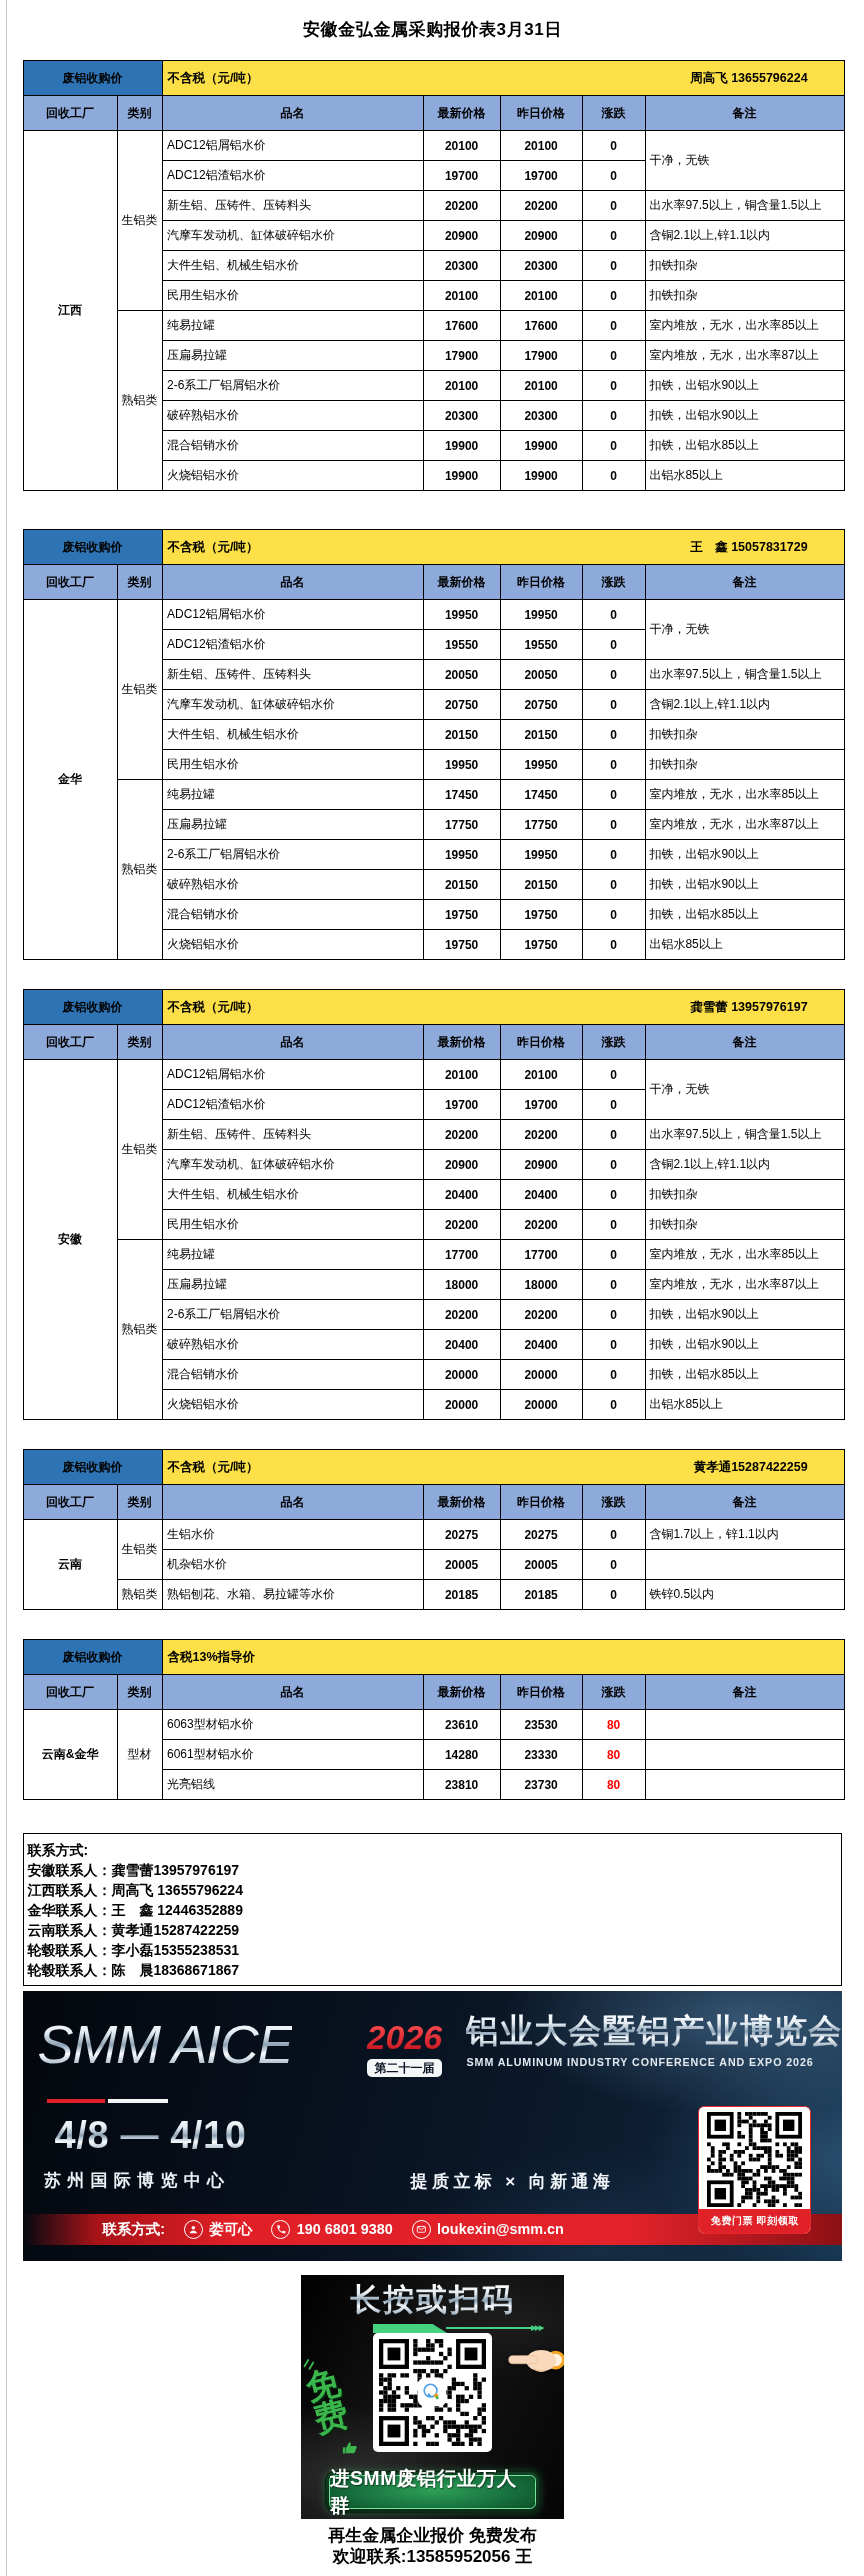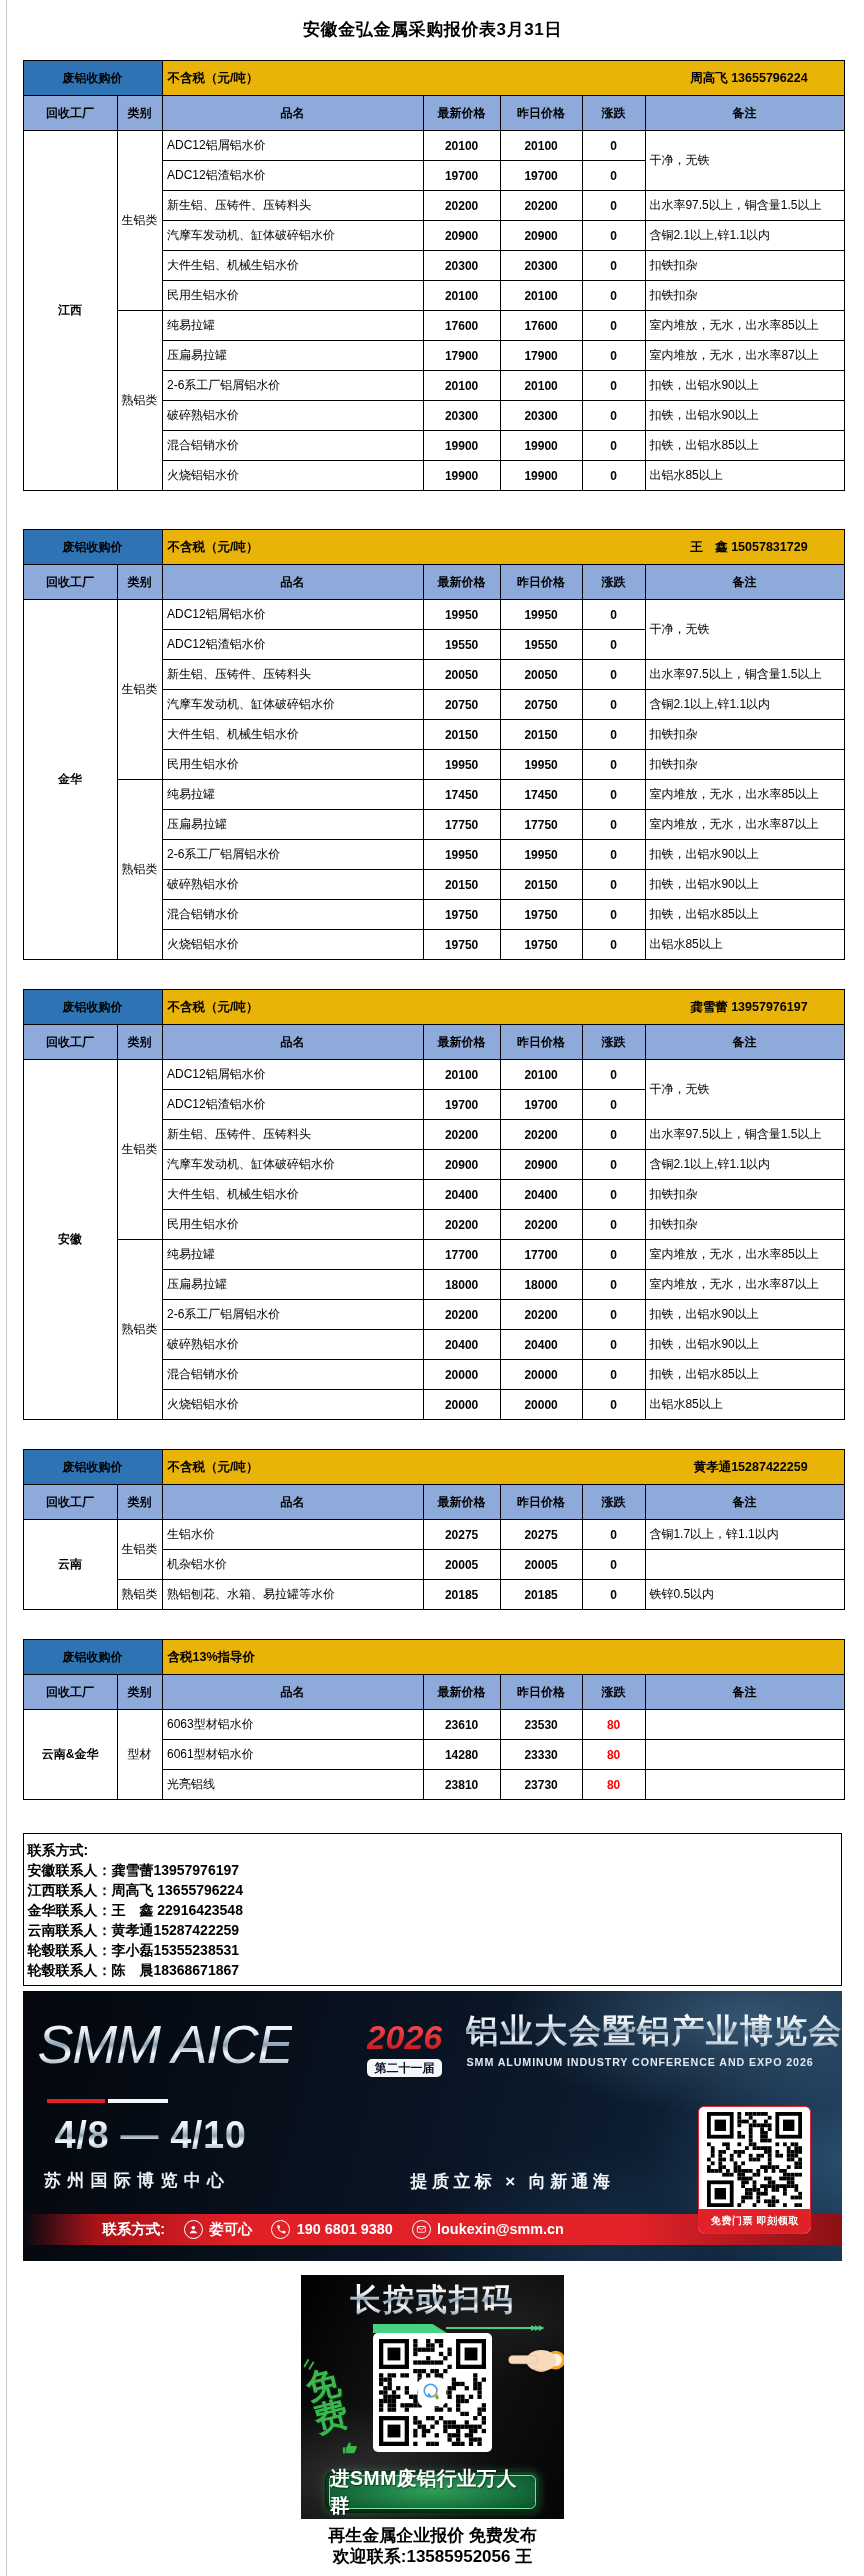--- a/index.html
+++ b/index.html
@@ -12,21 +12,21 @@
 
   
   #price-tables { margin:0 22.6px; }
   .price-table { margin-bottom:29px; }
   #price-tables .price-table:first-child { margin-bottom:38px; }
   #price-tables .price-table:last-child  { margin-bottom:33px; }
   table.ptable { width:100%; border-collapse:collapse; table-layout:fixed; border:1.3px solid #000; }
   table.ptable td { border:0.6px solid #000; font-size:12px; overflow:hidden; }
   tr.bar-row { height:35px; }
   td.bar-dark { background:#2E74B5; text-align:center; font-weight:600; font-size:12.5px;margin-top:11px; }
-  td.bar-light { background:#eab308;margin-left:31px; }
+  td.bar-light { background:#fde047;margin-left:31px; }
   .bar-flex { display:flex; justify-content:space-between; align-items:center; padding:0 36px 0 5px; font-size:12.5px; font-weight:600; }
   tr.hdr-row { height:35px; }
   td.hdr { background:#8EAADB; text-align:center; font-weight:700; font-size:12.5px; }
   tr.data-row { height:30px; background:#fff; }
   td.region { text-align:center; font-weight:700; font-size:14px; }
   td.category { text-align:center; font-size:12px; }
   td.pname { text-align:left; padding-left:4.4px; }
   td.num { text-align:center; font-weight:600; }
   td.chg { text-align:center; font-weight:700; }
   td.chg.red { color:#FF0000; }
@@ -598,21 +598,21 @@
           </tbody>
         </table>
       </div>
     </div>
 
   <div class="contact-box">
     <div class="contact-heading">联系方式:</div>
     <div id="contact-lines">
         <div class="contact-line">安徽联系人：龚雪蕾13957976197</div>
         <div class="contact-line">江西联系人：周高飞 13655796224</div>
-        <div class="contact-line">金华联系人：王　鑫 22916423548</div>
+        <div class="contact-line">金华联系人：王　鑫 12446352889</div>
         <div class="contact-line">云南联系人：黄孝通15287422259</div>
         <div class="contact-line">轮毂联系人：李小磊15355238531</div>
         <div class="contact-line">轮毂联系人：陈　晨18368671867</div>
       </div>
   </div>
 
   <div class="banner">
     <div class="smm-logo metal">SMM AICE</div>
     <div class="y2026">
       <div class="y2026-num">2026</div>

